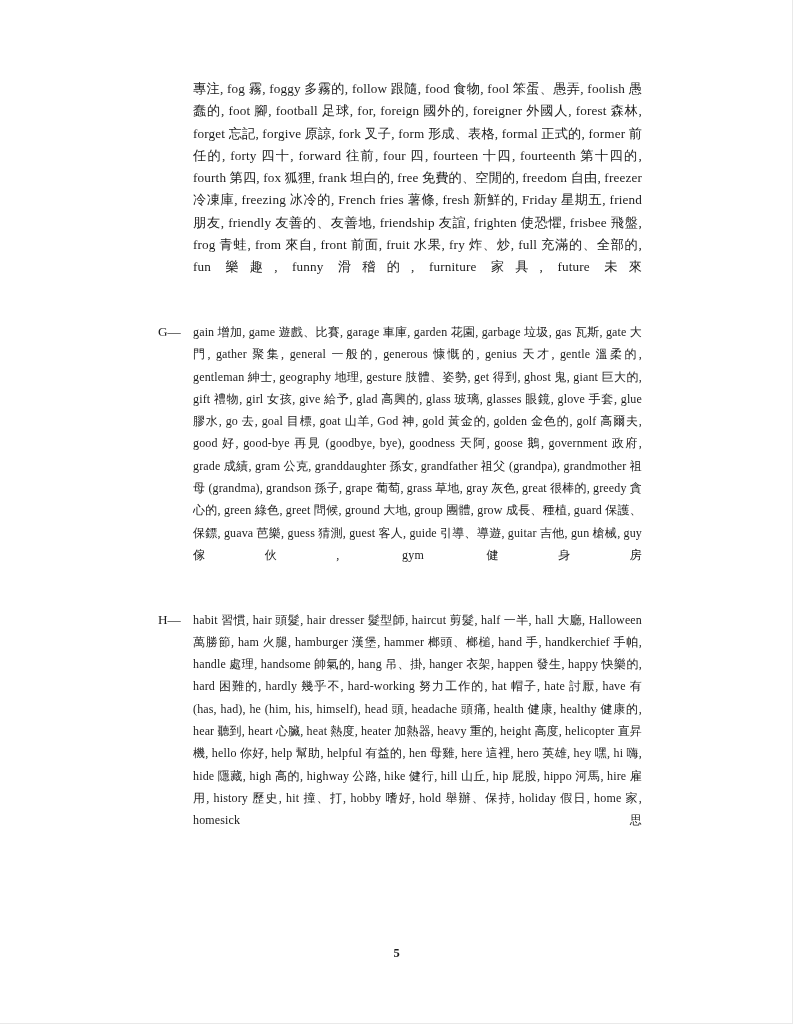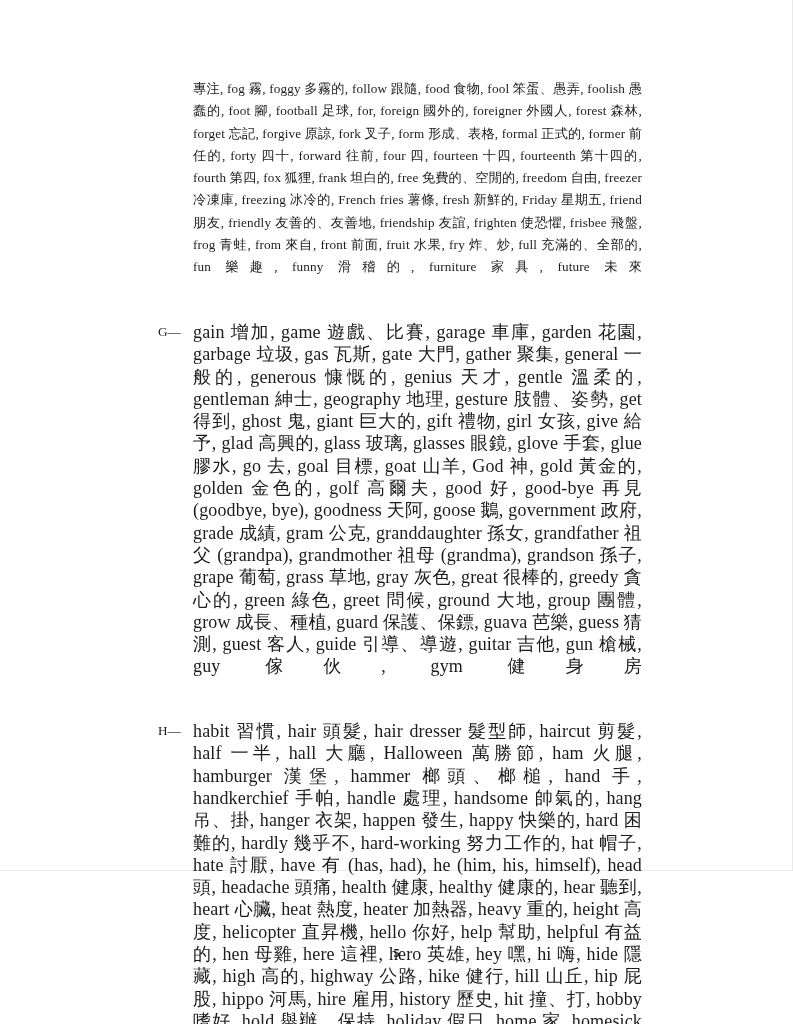--- a/index.html
+++ b/index.html
@@ -12,21 +12,21 @@
     height: 1024px;
     position: relative;
     overflow: hidden;
     font-family: "Liberation Serif", "DejaVu Serif", serif;
     color: #1a1a1a;
   }
   .page {
     position: absolute;
     left: 0; top: 0;
     width: 793px;
-    height: 871px;
+    height: 1024px;
     background: #ffffff;
     box-sizing: border-box;
     border-right: 1px solid #e9e9e9;
     border-bottom: 1px solid #e9e9e9;
   }
   .content {
     position: absolute;
     left: 158px;
     top: 78px;
     width: 484px;
@@ -59,21 +59,21 @@
     top: 0;
     font-size: 13.2px;
     line-height: 22.3px;
     white-space: nowrap;
     color: #1b1b1b;
   }
   .entry-body {
     display: block;
     text-align: justify;
     text-justify: inter-character;
-    font-size: 18px;
+    font-size: 12px;
     line-height: 22.3px;
     letter-spacing: 0.15px;
     color: #1b1b1b;
     margin-top: 20px;
   }
   
   .para::after, .entry-body::after {
     content: "";
     display: inline-block;
     width: 100%;

